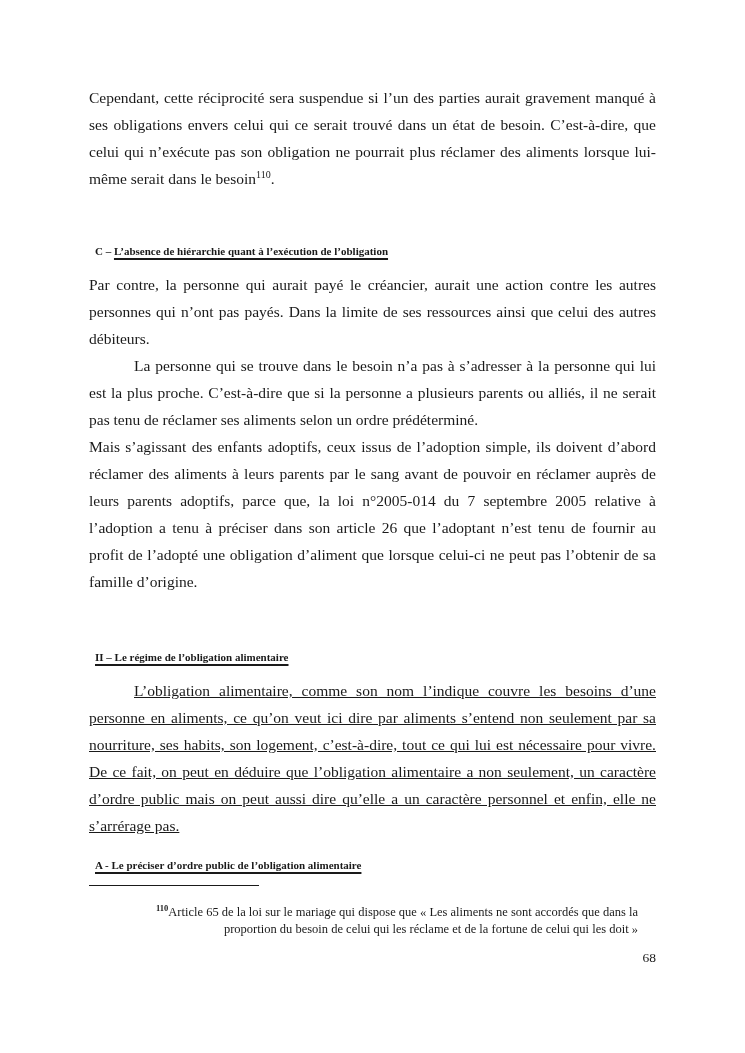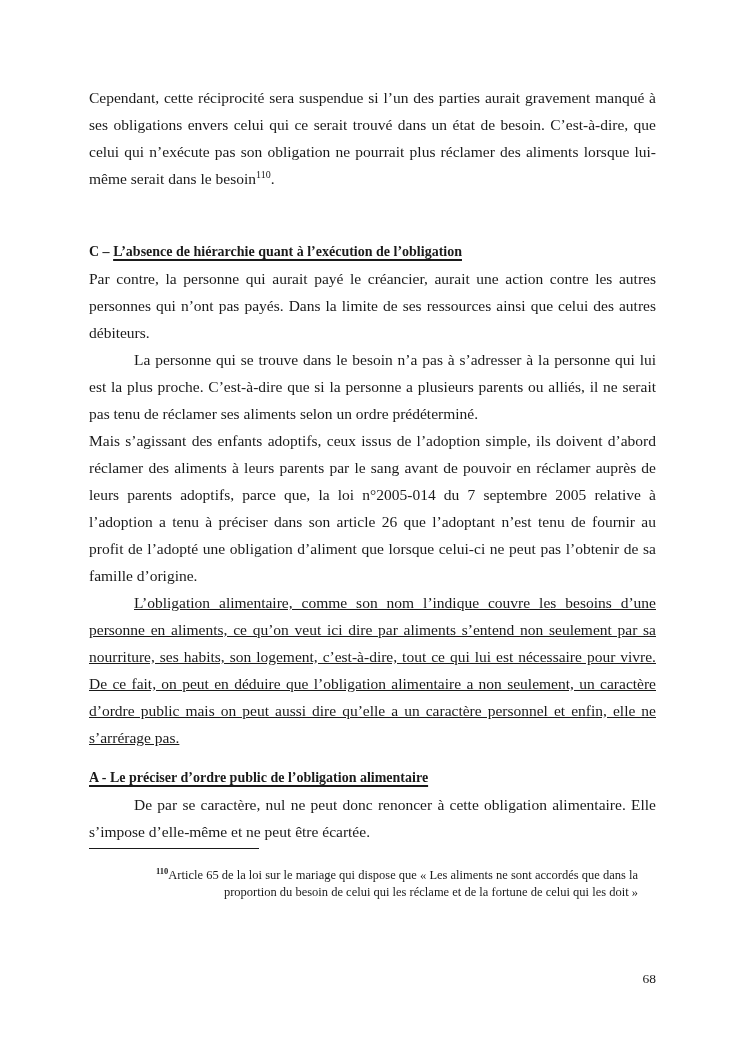--- a/index.html
+++ b/index.html
@@ -23,22 +23,22 @@
   p.body {
     margin: 0;
     font-size: 15.5px;
     line-height: 27px;
     text-align: justify;
   }
   p.body.indent {
     text-indent: 45px;
   }
   .heading {
-    margin: 0;
-    font-size: 14px;
+    margin: 6px;
+    font-size: 11px;
     line-height: 27px;
     font-weight: bold;
   }
   .heading .underline,
   .heading.full-underline {
     text-decoration: underline;
     text-underline-offset: 3px;
     text-decoration-thickness: 1.5px;
   }
   .mt-46 { margin-top: 46px; }
@@ -65,47 +65,47 @@
     font-size: 12.5px;
     line-height: 17px;
     text-align: right;
   }
   p.footnote sup.fnref {
     font-size: 8.5px;
     font-weight: bold;
   }
   .page-number {
     position: absolute;
-    top: 971px;
+    top: 950px;
     right: 89px;
     font-size: 13.5px;
     line-height: 16px;
   }
 </style>
 </head>
 <body>
 
 <div class="page">
 
   <p class="body"><span>Cependant, cette réciprocité sera suspendue si l’un des parties aurait gravement manqué à ses obligations envers celui qui ce serait trouvé dans un état de besoin. C’est-à-dire, que celui qui n’exécute pas son obligation ne pourrait plus réclamer des aliments lorsque lui-même serait dans le besoin</span><sup class="fnref">110</sup><span>.</span></p>
 
   <h3 class="heading mt-46"><span>C – </span><span class="underline">L’absence de hiérarchie quant à l’exécution de l’obligation</span></h3>
 
   <p class="body mt-10">Par contre, la personne qui aurait payé le créancier, aurait une action contre les autres personnes qui n’ont pas payés. Dans la limite de ses ressources ainsi que celui des autres débiteurs.</p>
 
   <p class="body indent mt-11">La personne qui se trouve dans le besoin n’a pas à s’adresser à la personne qui lui est la plus proche. C’est-à-dire que si la personne a plusieurs  parents ou alliés, il ne serait pas tenu de réclamer ses aliments selon un ordre prédéterminé.</p>
 
   <p class="body mt-9">Mais s’agissant des enfants adoptifs, ceux issus de l’adoption simple, ils doivent d’abord réclamer des aliments à leurs parents par le sang avant de pouvoir en réclamer auprès de leurs parents adoptifs, parce que, la loi n°2005-014 du 7 septembre 2005 relative à l’adoption a tenu à préciser dans son article 26 que l’adoptant n’est tenu de fournir au profit de l’adopté une obligation d’aliment que lorsque celui-ci ne peut pas l’obtenir de sa famille d’origine.</p>
 
+  <h3 class="heading full-underline mt-49">II – Le régime de l’obligation alimentaire</h3>
 
   <p class="body indent mt-16">L’obligation alimentaire, comme son nom l’indique couvre les besoins d’une personne en aliments, ce qu’on veut ici dire par aliments s’entend non seulement par sa nourriture, ses habits, son logement, c’est-à-dire, tout ce qui lui est nécessaire pour vivre. De ce fait, on peut en déduire que l’obligation alimentaire a non seulement, un caractère d’ordre public mais on peut aussi dire qu’elle a un caractère personnel et enfin, elle ne s’arrérage pas.</p>
 
   <h3 class="heading full-underline mt-13">A - Le préciser d’ordre public de l’obligation alimentaire</h3>
 
-  <p class="body indent mt-10">De par se caractère, nul ne peut donc renoncer à cette obligation alimentaire. Elle s’impose d’elle-même et ne peut être écartée.</p>
 
   <hr class="footnote-divider">
 
   <p class="footnote"><sup class="fnref">110</sup><span>Article 65 de la loi sur le mariage qui dispose que « Les aliments ne sont accordés que dans la proportion du besoin de celui qui les réclame et de la fortune de celui qui les doit »</span></p>
 
   <div class="page-number">68</div>
 
 </div>
 
 </body></html>

